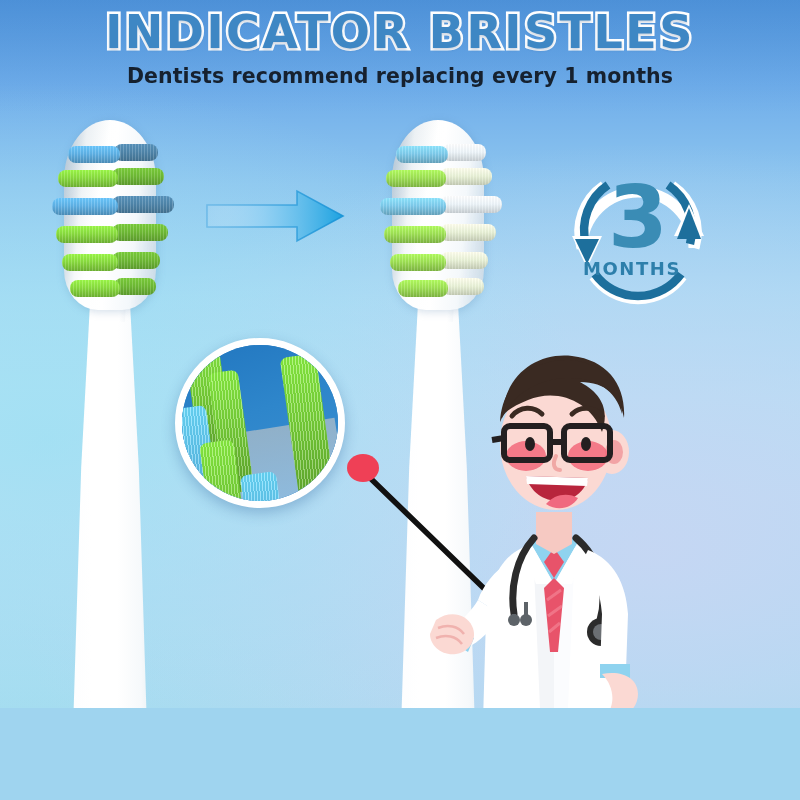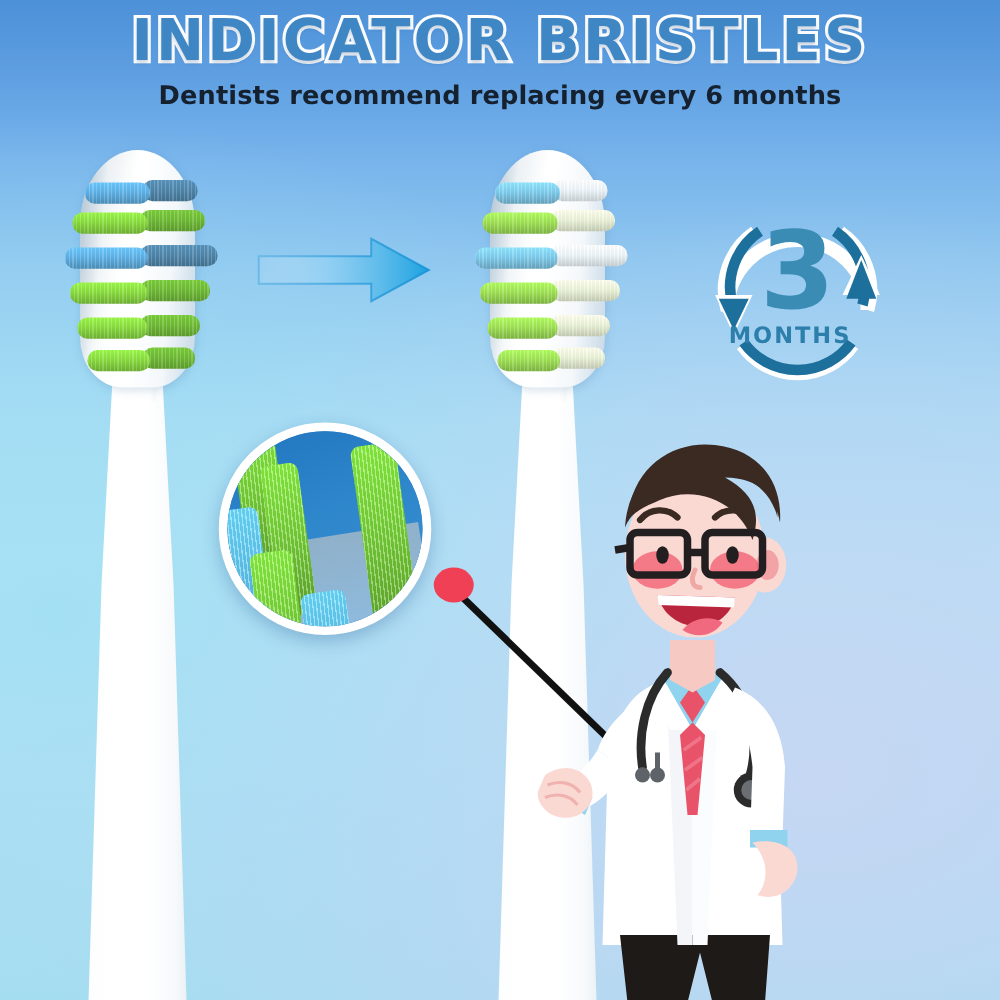--- a/index.html
+++ b/index.html
@@ -5,21 +5,21 @@
   * { margin:0; padding:0; box-sizing:border-box; }
   html,body { width:800px; height:800px; }
   body {
     font-family:"Liberation Sans", sans-serif;
     overflow:hidden;
     position:relative;
     background:#9fd4ef;
   }
   #stage{
     position:absolute; inset:0;
-    width:800px; height:800px;
+    width:800px; height:708px;
     overflow:hidden;
   }
   
   .bg-base{
     position:absolute; inset:0;
     background:linear-gradient(180deg,
       #5699de 0%,
       #6fadea 12%,
       #8ec6ef 26%,
       #a7daf4 42%,
@@ -182,21 +182,21 @@
 
 <div id="stage">
 
   <div class="bg-base"></div>
   <div class="bg-warm"></div>
   <div class="bg-cool"></div>
   <div class="bg-vig"></div>
 
   <div class="header">
     <div class="title">INDICATOR BRISTLES</div>
-    <div class="subtitle">Dentists recommend replacing every 6 months</div>
+    <div class="subtitle">Dentists recommend replacing every 1 months</div>
   </div>
 
   <div class="brush" id="brush-new" style="left:20px; top:112px; width:180px; height:690px;">
     <div class="handle"></div>
     <div class="neck"></div>
     <div class="head"></div>
     <div class="head-shade"></div>
     <div id="tufts-new">
         <div class="tuft" style="left: 48px; top: 34px; width: 52px; background: linear-gradient(rgb(106, 200, 255), rgb(95, 179, 232) 45%, rgb(76, 143, 186)); z-index: 20;"></div>
         <div class="tuft" style="left: 94px; top: 32px; width: 44px; background: linear-gradient(rgb(87, 147, 188), rgb(79, 134, 171) 48%, rgb(66, 113, 144)); z-index: 10;"></div>

